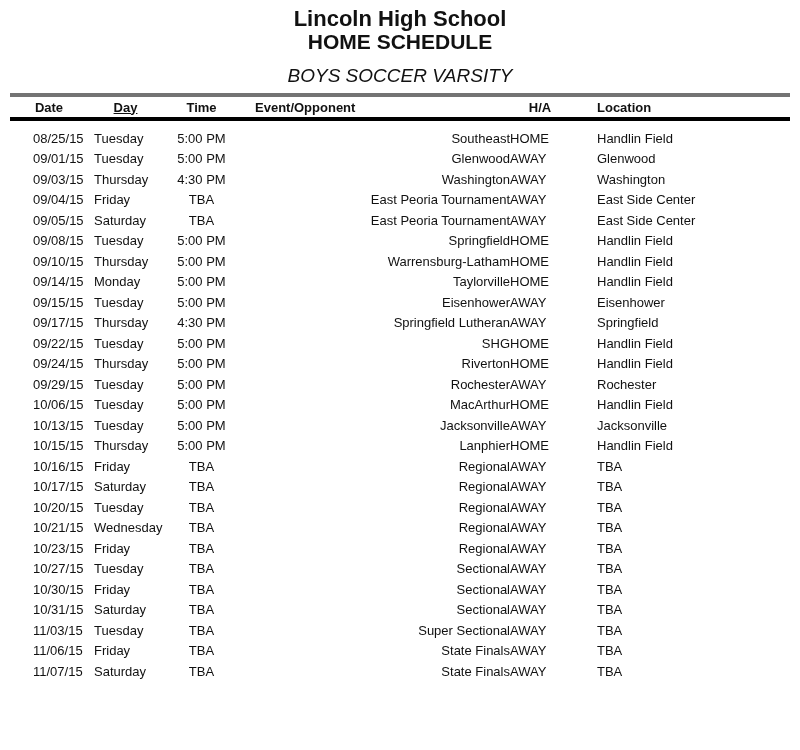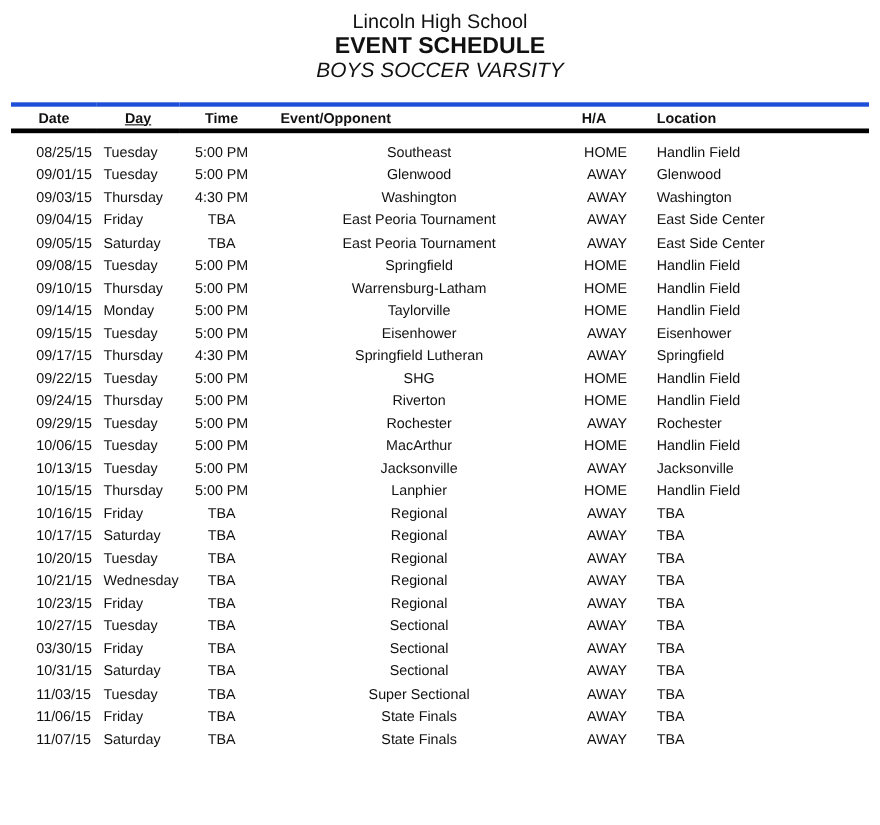--- a/index.html
+++ b/index.html
@@ -14,52 +14,52 @@
     background: #ffffff;
     font-family: "Liberation Sans", sans-serif;
     color: #111111;
     overflow: hidden;
   }
   .doc-header {
     text-align: center;
   }
   .school-name {
     padding-top: 8px;
-    font-size: 18px;
+    font-size: 22px;
     line-height: 22px;
-    font-weight: normal;
+    font-weight: bold;
   }
   .doc-title {
     font-size: 21px;
     line-height: 24px;
     font-weight: bold;
   }
   .team-subtitle {
-    margin-top: 0;
+    margin-top: 11px;
     font-size: 19px;
     line-height: 22px;
     font-style: italic;
   }
   table.schedule {
     position: absolute;
     left: 10px;
     top: 93px;
     width: 780px;
     border-collapse: collapse;
     table-layout: fixed;
   }
   col.c-date     { width: 78px; }
   col.c-day      { width: 75px; }
   col.c-time     { width: 77px; }
   col.c-event    { width: 270px; }
   col.c-ha       { width: 60px; }
   col.c-location { width: 220px; }
 
   thead th {
-    border-top: 4px solid #1d4ed8;
+    border-top: 4px solid #737373;
     border-bottom: 4px solid #000000;
     height: 20px;
     padding: 0;
     font-size: 13px;
     font-weight: bold;
     vertical-align: middle;
     white-space: nowrap;
   }
   th.h-date     { text-align: center; }
   th.h-day      { text-align: center; text-decoration: underline; }
@@ -72,31 +72,31 @@
     height: 20.5px;
     padding: 0;
     font-size: 13px;
     vertical-align: middle;
     white-space: nowrap;
   }
   tbody tr:first-child td { padding-top: 7px; }
   td.td-date     { text-align: left; padding-left: 23px; }
   td.td-day      { text-align: left; padding-left: 6px; }
   td.td-time     { text-align: center; }
-  td.td-event    { text-align: center; padding-left: 12px; }
-  td.td-ha       { text-align: right; }
+  td.td-event    { text-align: right; padding-left: 12px; }
+  td.td-ha       { text-align: left; }
   td.td-location { text-align: left; padding-left: 27px; }
 </style>
 </head>
 <body>
 
 <div class="page">
   <div class="doc-header">
     <div class="school-name">Lincoln High School</div>
-    <div class="doc-title">EVENT SCHEDULE</div>
+    <div class="doc-title">HOME SCHEDULE</div>
     <div class="team-subtitle">BOYS SOCCER VARSITY</div>
   </div>
 
   <table class="schedule">
     <colgroup>
       <col class="c-date">
       <col class="c-day">
       <col class="c-time">
       <col class="c-event">
       <col class="c-ha">
@@ -283,21 +283,21 @@
         </tr>
         <tr>
           <td class="td-date">10/27/15</td>
           <td class="td-day">Tuesday</td>
           <td class="td-time">TBA</td>
           <td class="td-event">Sectional</td>
           <td class="td-ha">AWAY</td>
           <td class="td-location">TBA</td>
         </tr>
         <tr>
-          <td class="td-date">03/30/15</td>
+          <td class="td-date">10/30/15</td>
           <td class="td-day">Friday</td>
           <td class="td-time">TBA</td>
           <td class="td-event">Sectional</td>
           <td class="td-ha">AWAY</td>
           <td class="td-location">TBA</td>
         </tr>
         <tr>
           <td class="td-date">10/31/15</td>
           <td class="td-day">Saturday</td>
           <td class="td-time">TBA</td>

